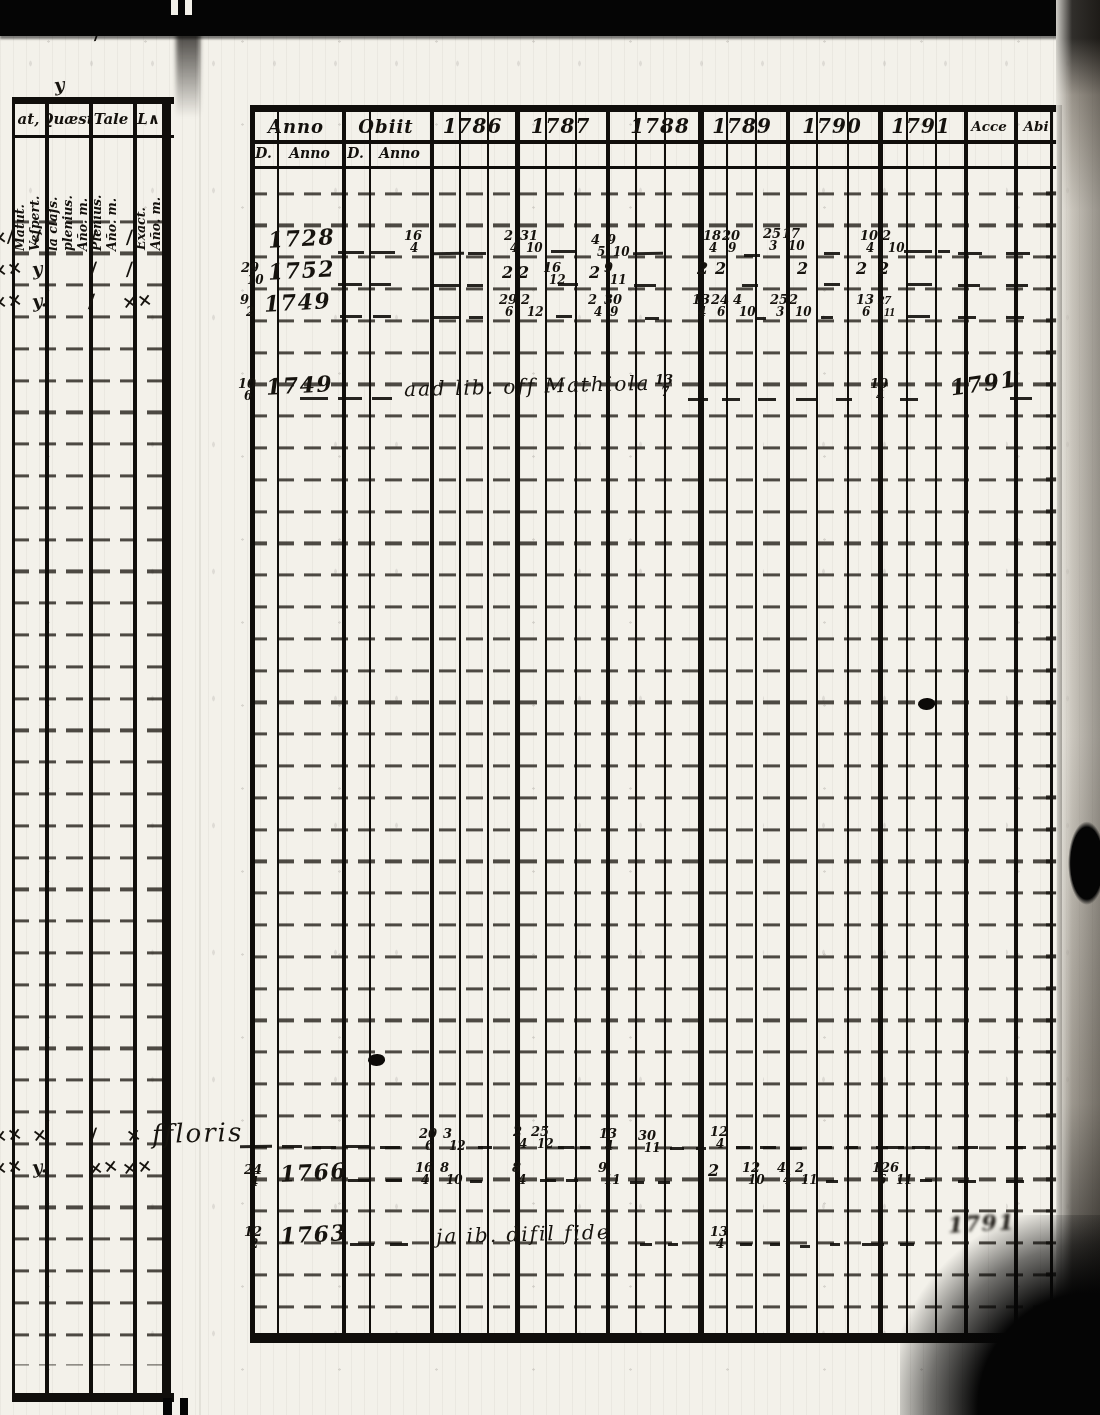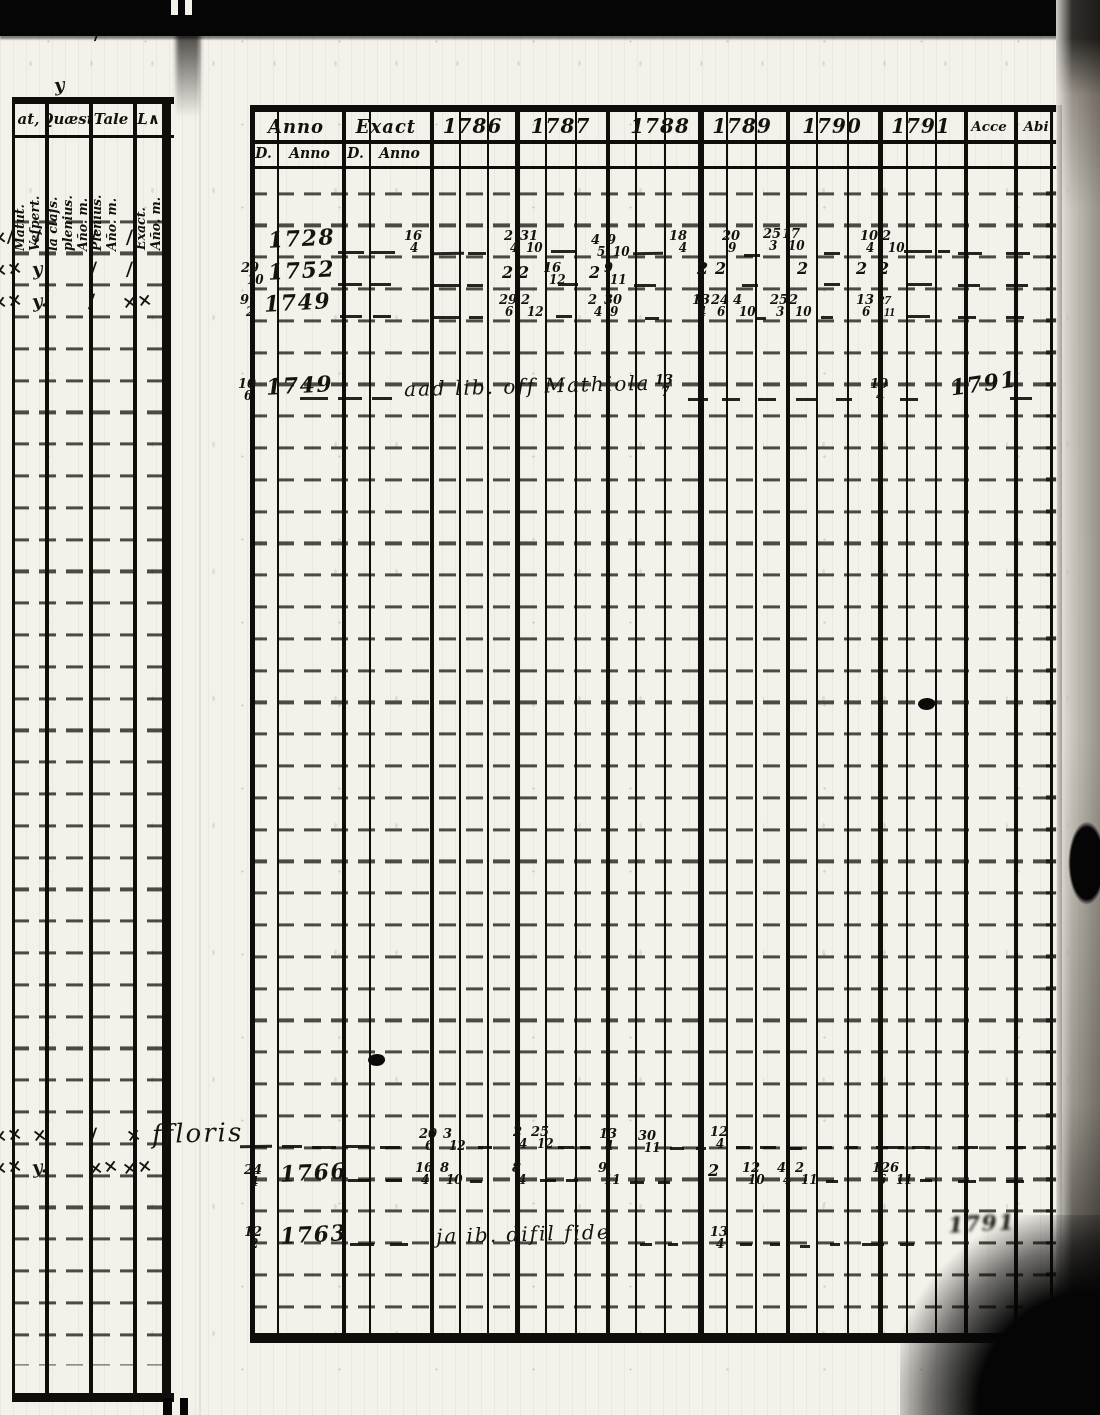--- a/index.html
+++ b/index.html
@@ -158,21 +158,21 @@
       <div class="vline" style="left: 714px; width: 4px; height: 1238px;"></div>
       <div class="vline" style="left: 764px; width: 4px; height: 1238px;"></div>
       <div class="vline" style="left: 800px; width: 3px; height: 1238px;"></div>
       <div class="vline" style="left: 807px; width: 5px; height: 1238px;"></div>
       <div class="hline" style="top: 0px; height: 7px; width: 812px;"></div>
       <div class="hline" style="top: 35px; height: 4px; width: 812px;"></div>
       <div class="hline" style="top: 61px; height: 3px; width: 812px;"></div>
       <div class="hline" style="top: 1228px; height: 10px; width: 812px;"></div>
     </div>
   <div class="colh name" style="left:0;width:92px">Anno</div>
-  <div class="colh name" style="left:92px;width:88px">Exact</div>
+  <div class="colh name" style="left:92px;width:88px">Obiit</div>
   <div class="colh" style="left:180px;width:85px">1786</div>
   <div class="colh" style="left:265px;width:91px">1787</div>
   <div class="colh" style="left:356px;width:108px">1788</div>
   <div class="colh" style="left:448px;width:88px">1789</div>
   <div class="colh" style="left:536px;width:92px">1790</div>
   <div class="colh" style="left:628px;width:86px">1791</div>
   <div class="colh small" style="left:714px;width:50px">Acce</div>
   <div class="colh small" style="left:764px;width:44px">Abi</div>
   <div class="subh" style="left:0;width:27px">D.</div>
   <div class="subh" style="left:27px;width:65px">Anno</div>
@@ -219,21 +219,21 @@
       <span class="fb">10</span>
     </div>
     <div class="ann fr" style="left: 591px; top: 235px;">
       <span class="ft">4</span>
       <span class="fb">5</span>
     </div>
     <div class="ann fr" style="left: 607px; top: 235px;">
       <span class="ft">9</span>
       <span class="fb">10</span>
     </div>
-    <div class="ann fr" style="left: 669px; top: 231px; text-align: right;">
+    <div class="ann fr" style="left: 703px; top: 231px;">
       <span class="ft">18</span>
       <span class="fb">4</span>
     </div>
     <div class="ann fr" style="left: 722px; top: 231px;">
       <span class="ft">20</span>
       <span class="fb">9</span>
     </div>
     <div class="ann fr" style="left: 763px; top: 229px;">
       <span class="ft">25</span>
       <span class="fb">3</span>

